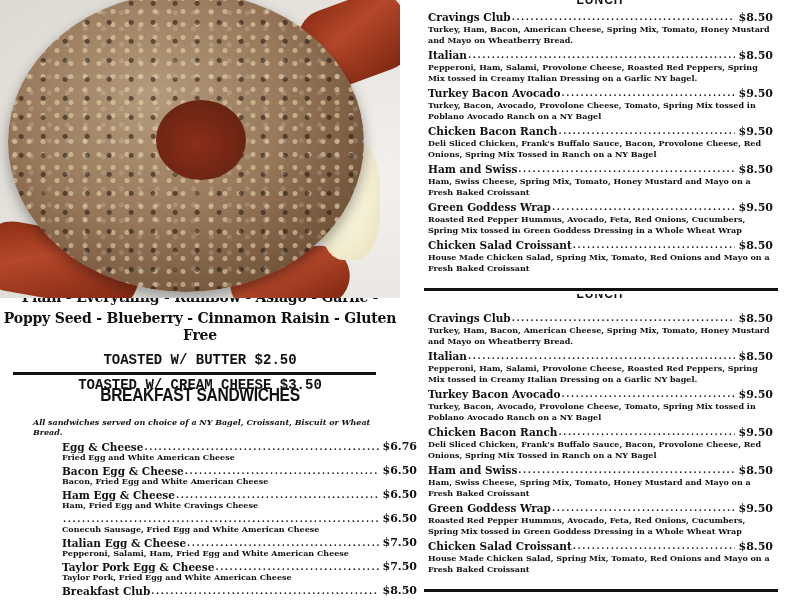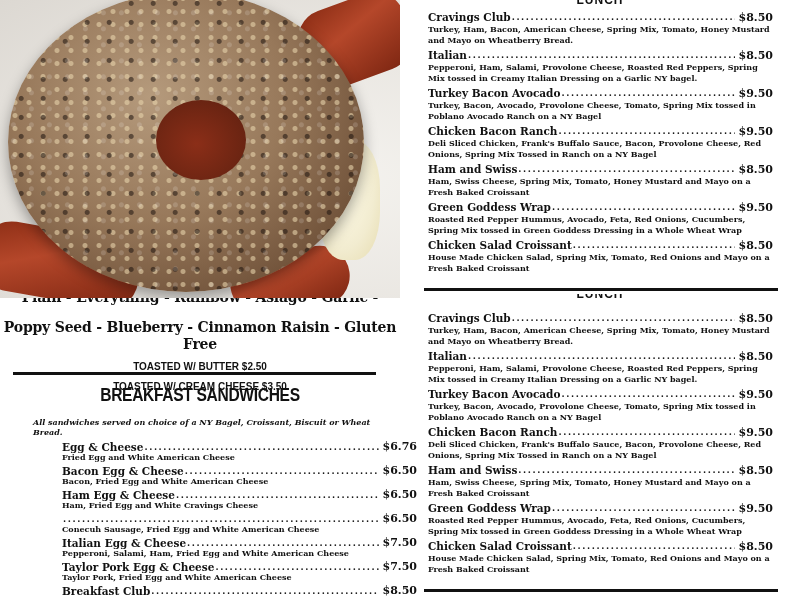--- a/index.html
+++ b/index.html
@@ -36,22 +36,22 @@
     }
 
     
     .left { position: absolute; left: 0; top: 298px; width: 400px; }
     .bagel-types {
       text-align: center; font-weight: bold; font-size: 14px; line-height: 17px;
       font-family: "DejaVu Serif", serif; letter-spacing: -0.2px;
     }
     .bagel-types .row1 { height: 9px; overflow: hidden; position: relative; }
     .bagel-types .row1 span { position: relative; top: -9px; }
-    .bagel-types .row2 { margin-top: 12px; }
-    .toast { text-align: center; font-weight: bold; font-size: 10px; font-family: Liberation Sans, sans-serif; }
+    .bagel-types .row2 { margin-top: 3px; }
+    .toast { text-align: center; font-weight: bold; font-size: 14px; font-family: Liberation Mono, monospace; }
     .toast.t1 { margin-top: 8px; }
     .toast.t2 { margin-top: 9px; }
     .rule { height: 3px; background: #111; }
     .left .rule { position: absolute; left: 13px; width: 363px; top: 74px; }
     .section-title {
       text-align: center; font-family: "Liberation Sans", sans-serif; font-weight: bold;
       font-size: 19px; letter-spacing: -0.4px; transform: scaleX(0.82);
     }
     .left .section-title { position: absolute; left: 0; width: 400px; top: 86px; }
     .intro {

